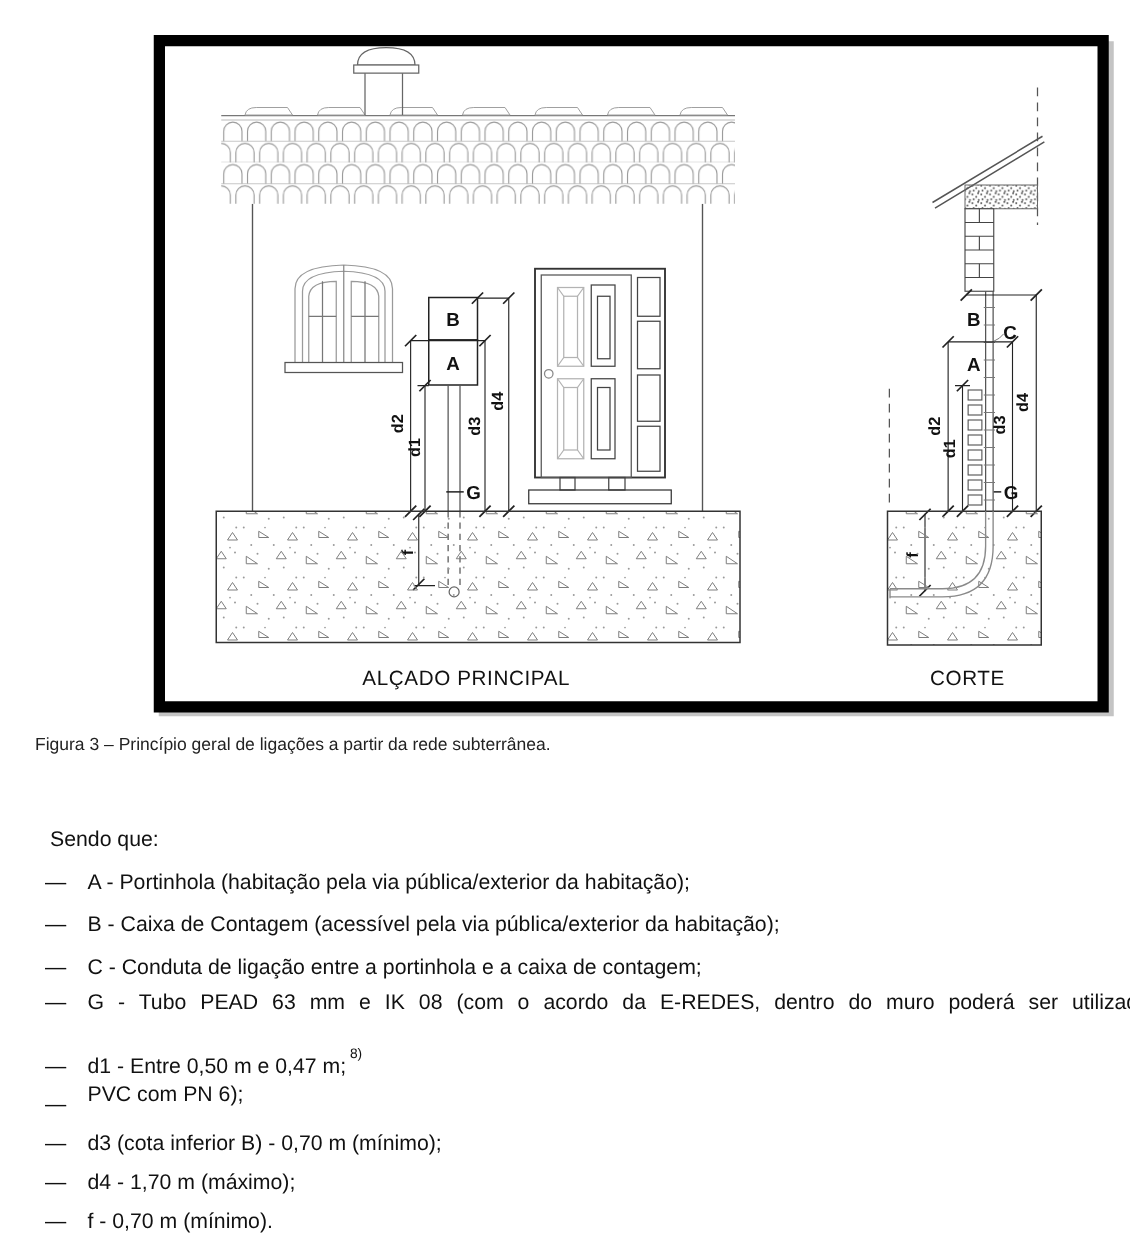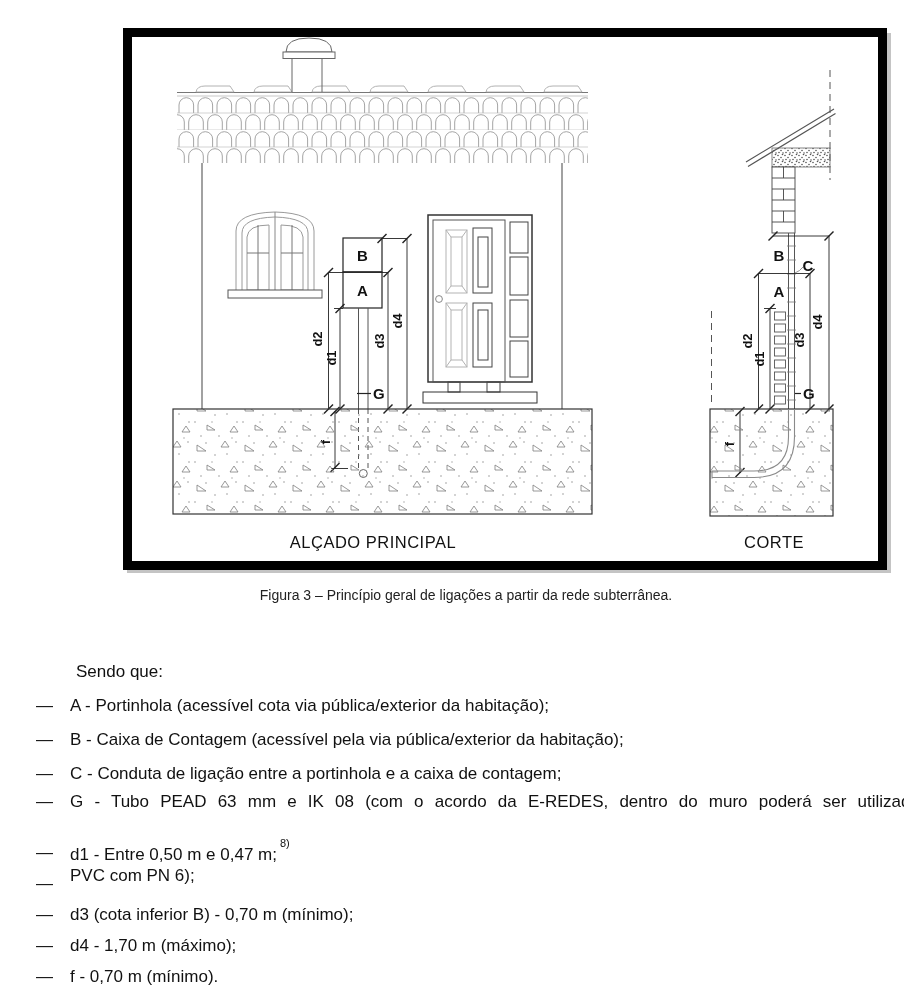--- a/index.html
+++ b/index.html
@@ -4,23 +4,23 @@
 <style>
   html,body{margin:0;padding:0;}
   body{
     width:904px;height:998px;position:relative;overflow:hidden;
     background:#fff;font-family:"Liberation Sans",sans-serif;color:#111;
   }
   #figure-svg{position:absolute;left:0;top:0;}
   svg text{font-family:"Liberation Sans",sans-serif;fill:#111;}
   .caption{
     position:absolute;left:28px;top:587px;width:876px;
-    text-align:center;font-size:14px;color:#222;
+    font-size:14px;color:#222;
   }
-  .intro{position:absolute;left:40px;font-size:17px;margin-left:36px;}
+  .intro{position:absolute;left:40px;font-size:17px;}
   .lrow{position:absolute;left:0;width:904px;height:22px;font-size:17px;}
   .dash{position:absolute;left:36px;}
   .ltxt{position:absolute;left:70px;white-space:nowrap;}
   .ltxt.just{white-space:normal;width:850px;text-align:justify;text-align-last:justify;}
   .sup{font-size:11px;position:relative;top:-6px;margin-left:3px;}
 </style>
 </head>
 <body>
 
 <svg id="figure-svg" width="904" height="578" viewBox="0 0 904 578">
@@ -256,21 +256,21 @@
     <text x="774" y="548" text-anchor="middle" font-size="16.5" letter-spacing="0.5">CORTE</text>
   </g>
 </svg>
 
 <div class="caption">Figura 3 – Princípio geral de ligações a partir da rede subterrânea.</div>
 
 <div class="intro" style="top:662px">Sendo que:</div>
 
 <div class="lrow" style="top:696px">
   <span class="dash">—</span>
-  <span class="ltxt">A - Portinhola (acessível cota via pública/exterior da habitação);</span>
+  <span class="ltxt">A - Portinhola (habitação pela via pública/exterior da habitação);</span>
 </div>
 <div class="lrow" style="top:730px">
   <span class="dash">—</span>
   <span class="ltxt">B - Caixa de Contagem (acessível pela via pública/exterior da habitação);</span>
 </div>
 <div class="lrow" style="top:764px">
   <span class="dash">—</span>
   <span class="ltxt">C - Conduta de ligação entre a portinhola e a caixa de contagem;</span>
 </div>
 <div class="lrow" style="top:792px">

